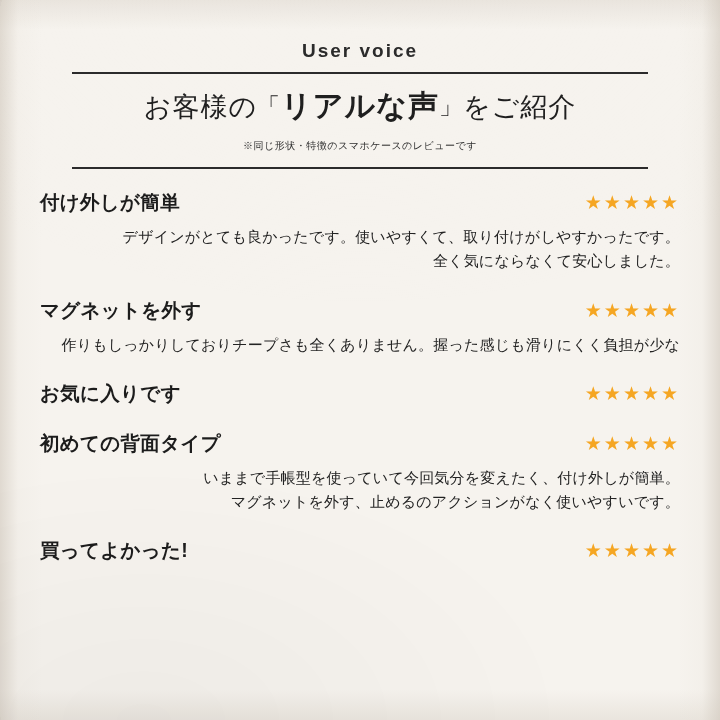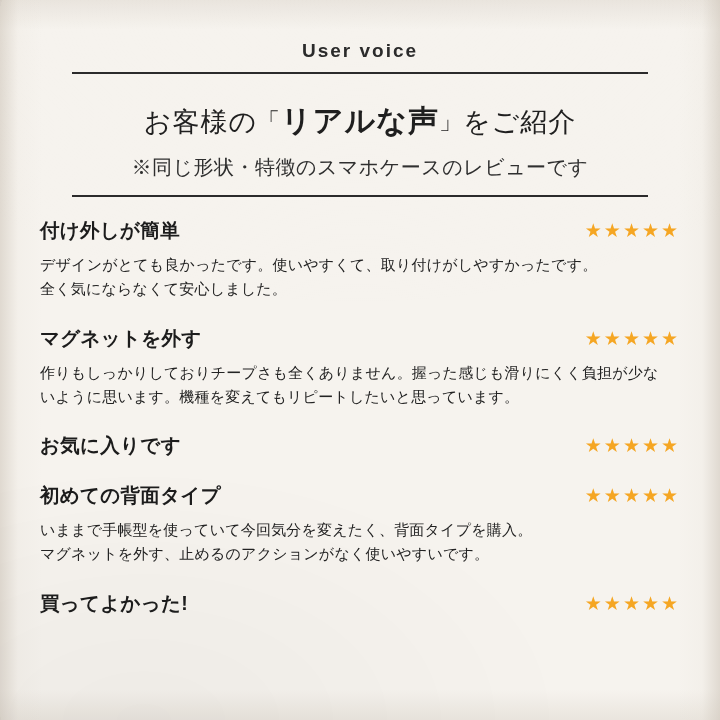--- a/index.html
+++ b/index.html
@@ -56,38 +56,38 @@
     color: #2b2b2b;
     font-weight: 700;
     margin-bottom: 10px;
   }
   .rule {
     border: none;
     border-top: 2px solid #2b2b2b;
     margin: 0 18px;
   }
   .headline {
-    margin-top: 27px;
+    margin-top: 12px;
     font-size: 27px;
     color: #1f1f1f;
     letter-spacing: 1px;
     white-space: nowrap;
     font-family: Liberation Serif, serif;
   }
   .headline .quote {
     font-size: 23px;
     vertical-align: 2px;
   }
   .headline .strong {
     font-weight: 700;
     font-size: 30px;
   }
   .subnote {
     margin: 12px 0 14px 0;
-    font-size: 20px;
+    font-size: 10px;
     color: #2f2f2f;
     letter-spacing: 0.5px;
   }
 
   
   .reviews {
     margin-top: 20px;
     padding: 0 6px;
   }
   .review {
@@ -113,20 +113,21 @@
     font-size: 19px;
     letter-spacing: 2px;
     line-height: 1;
     white-space: nowrap;
   }
   .review-body {
     font-size: 15px;
     line-height: 1.62;
     color: #232323;
     letter-spacing: 0.2px;
+    text-align: right;
   }
   .review-body .line { display: block; }
 </style>
 </head>
 <body>
 
 <div class="page">
   <div class="texture"></div>
 
   <div class="content">
@@ -154,38 +155,37 @@
         </div>
       </div>
 
       <div class="review">
         <div class="review-head">
           <span class="review-title">マグネットを外す</span>
           <span class="stars">★★★★★</span>
         </div>
         <div class="review-body">
           <span class="line">作りもしっかりしておりチープさも全くありません。握った感じも滑りにくく負担が少な</span>
-          <span class="line">いように思います。機種を変えてもリピートしたいと思っています。</span>
         </div>
       </div>
 
       <div class="review">
         <div class="review-head">
           <span class="review-title">お気に入りです</span>
           <span class="stars">★★★★★</span>
         </div>
       </div>
 
       <div class="review">
         <div class="review-head">
           <span class="review-title">初めての背面タイプ</span>
           <span class="stars">★★★★★</span>
         </div>
         <div class="review-body">
-          <span class="line">いままで手帳型を使っていて今回気分を変えたく、背面タイプを購入。</span>
+          <span class="line">いままで手帳型を使っていて今回気分を変えたく、付け外しが簡単。</span>
           <span class="line">マグネットを外す、止めるのアクションがなく使いやすいです。</span>
         </div>
       </div>
 
       <div class="review">
         <div class="review-head">
           <span class="review-title">買ってよかった!</span>
           <span class="stars">★★★★★</span>
         </div>
       </div>

